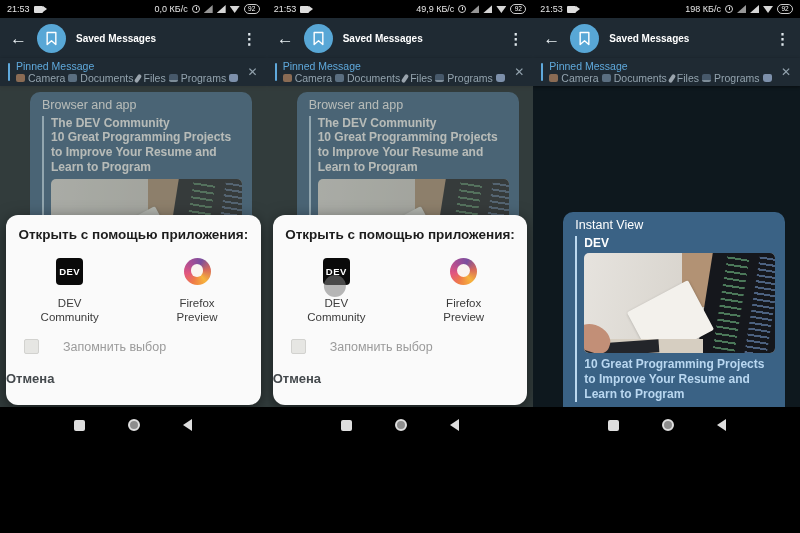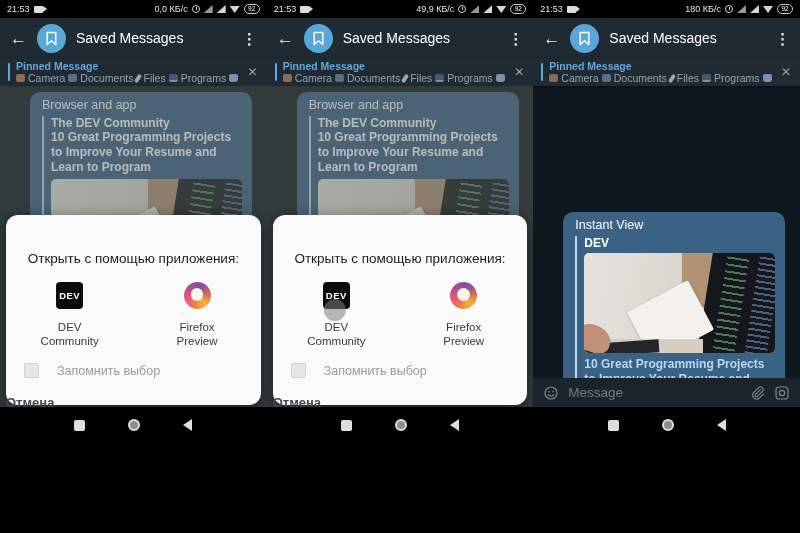--- a/index.html
+++ b/index.html
@@ -16,28 +16,28 @@
   .ic-alarm:after{content:"";position:absolute;left:3px;top:1px;width:1px;height:3px;background:#d5d5d5}
   .ic-sig{width:9px;height:8px;background:#d5d5d5;clip-path:polygon(0 100%,100% 0,100% 100%);display:inline-block}
   .ic-sig.dim{opacity:.7}
   .ic-wifi{width:10px;height:8px;background:#d5d5d5;clip-path:polygon(50% 100%,0 12%,100% 12%);display:inline-block}
   .ic-batt{min-width:16px;height:10px;border:1px solid #cfcfcf;border-radius:5px;color:#fff;font-size:6.5px;line-height:8px;text-align:center;padding:0 2px}
 
   
   .ab{height:40px;background:#1f2a33;display:flex;align-items:center;padding:0 10px;gap:10px;flex:0 0 auto}
   .back{color:#e9eff3;font-size:17px;line-height:1}
   .avatar{width:29px;height:29px;border-radius:50%;background:#58a7d6;display:flex;align-items:center;justify-content:center;flex:0 0 auto}
-  .ab-title{color:#fff;font-size:14px;font-weight:normal;flex:1;white-space:nowrap;overflow:hidden}
+  .ab-title{color:#fff;font-size:10px;font-weight:bold;flex:1;white-space:nowrap;overflow:hidden}
   .kebab{color:#dfe7ec;font-size:15px;font-weight:bold;line-height:1}
 
   
   .pin{height:28px;background:#1f2a33;display:flex;align-items:center;padding:0 9px 0 8px;gap:6px;box-shadow:0 1px 3px rgba(0,0,0,.45);position:relative;z-index:2;flex:0 0 auto}
   .pin-bar{width:2px;height:18px;background:#5fa9dc;border-radius:1px;flex:0 0 auto}
   .pin-texts{flex:1;overflow:hidden;white-space:nowrap}
-  .pin-t1{color:#5fa9dc;font-size:10.5px;font-weight:bold;line-height:12px}
+  .pin-t1{color:#5fa9dc;font-size:10.5px;font-weight:normal;line-height:12px}
   .pin-t2{color:#93a3ae;font-size:10.5px;line-height:13px;display:flex;align-items:center;gap:3px}
   .pi{display:inline-block;width:9px;height:8px;border-radius:2px;flex:0 0 auto}
   .pi-cam{background:#8a6b54}.pi-doc{background:#5a6e80}.pi-clip{background:#9aa4ad;width:4px;height:9px;border-radius:2px;transform:rotate(35deg)}
   .pi-prog{background:#46586a;border-bottom:2px solid #7d8c98}.pi-trash{background:#7d90ab;border-radius:2px 2px 3px 3px}
   .pin-x{color:#93a3ae;font-size:12px;line-height:1}
 
   
   .chat{flex:1 1 auto;position:relative;overflow:hidden;background:#0e181e}
   .bub{position:absolute;left:30px;width:222px;background:#3a6285;border-radius:10px;padding:6px 10px 5px 12px;color:#fff;box-shadow:0 1px 1px rgba(0,0,0,.3)}
   .msg-text{font-size:12.5px;line-height:15px;color:#fff}
@@ -56,29 +56,29 @@
   .ph-kb{position:absolute;left:-3%;bottom:-2%;width:42%;height:13%;background:#23252a;transform:rotate(-4deg)}
   .ph-hand{position:absolute;left:-5%;bottom:1%;width:19%;height:27%;background:#c28f77;border-radius:50% 60% 40% 50%;transform:rotate(18deg)}
   .meta{font-size:10px;line-height:12px;color:#a6c4dd;text-align:right;margin-top:3px;display:flex;justify-content:flex-end;gap:3px;align-items:center}
   .checks{color:#9bd6f2;letter-spacing:-2.5px;font-size:10px}
   .pill{position:absolute;top:6px;left:50%;transform:translateX(-50%);background:rgba(25,32,38,.55);color:#fff;font-size:11px;font-weight:bold;padding:2px 11px;border-radius:11px;white-space:nowrap}
   .ivbtn{margin-top:5px;border:1.5px solid #8db7da;border-radius:8px;height:22px;display:flex;align-items:center;justify-content:center;gap:5px;color:#cbe4f8;font-size:11px;font-weight:bold;letter-spacing:.3px}
 
   
   .scrim{position:absolute;inset:0;background:rgba(95,105,98,.45);z-index:3}
   .sheet{position:absolute;left:6px;right:6px;bottom:2px;height:190px;background:#fafafa;border-radius:12px;z-index:4;box-shadow:0 4px 16px rgba(0,0,0,.5)}
-  .sh-title{margin-top:36px;text-align:center;color:#1d1d1d;font-size:13.5px;font-weight:normal}
+  .sh-title{margin-top:12px;text-align:center;color:#1d1d1d;font-size:13.5px;font-weight:bold}
   .apps{display:flex;margin-top:16px}
   .app{flex:1;display:flex;flex-direction:column;align-items:center;position:relative}
   .dev-ic{width:27px;height:27px;background:#0a0a0a;border-radius:4px;color:#fff;font-size:9.5px;font-weight:bold;display:flex;align-items:center;justify-content:center;letter-spacing:.5px}
   .ff-ic{width:27px;height:27px;border-radius:50%;background:conic-gradient(from 140deg,#f6b33c,#ef7d45,#e2567f,#a94d94,#7a4f9e,#d86a5a,#f6b33c);position:relative}
   .ff-ic:after{content:"";position:absolute;left:26%;top:22%;width:48%;height:48%;border-radius:50%;background:#faf4ef}
   .app-label{margin-top:11px;font-size:11.5px;line-height:14px;color:#3c3c3c;text-align:center}
   .ripple{position:absolute;width:22px;height:22px;border-radius:50%;background:rgba(125,125,125,.55);top:17px;left:50%;transform:translateX(-55%);z-index:2}
-  .remember{display:flex;align-items:flex-end;gap:18px;margin:15px 0 8px 18px}
+  .remember{display:flex;align-items:flex-end;gap:24px;margin:15px 0 8px 18px}
   .cb{width:15px;height:15px;border-radius:2px;background:#e6e6e3;border:1px solid #d2d2cf}
   .remember-label{color:#9b9b9b;font-size:12.5px}
   .cancel{text-align:left;margin-top:17px;color:#44494d;font-size:13px;font-weight:bold}
 
   
   .composer{position:absolute;left:0;right:0;bottom:0;height:29px;background:#1b242c;display:flex;align-items:center;padding:0 10px;gap:9px;z-index:2}
   .msg-ph{color:#6e7d89;font-size:13.5px;flex:1}
   .nav{height:36px;background:#000;display:flex;align-items:center;justify-content:center;gap:43px;flex:0 0 auto}
   .nv-sq{width:11px;height:11px;background:#dedede;border-radius:2px}
   .nv-ci{width:12px;height:12px;border:2.5px solid #dedede;border-radius:50%;background:#8d8d8d}
@@ -301,21 +301,21 @@
   </div>
 </div>
 
 <div class="panel">
   <div class="sb">
     <div class="sb-l">
       <span>21:53</span>
       <span class="ic-cam"></span>
     </div>
     <div class="sb-r">
-      <span>180 КБ/с</span>
+      <span>198 КБ/с</span>
       <span class="ic-alarm"></span>
       <span class="ic-sig dim"></span>
       <span class="ic-sig"></span>
       <span class="ic-wifi"></span>
       <span class="ic-batt">92</span>
     </div>
   </div>
   <div class="ab">
     <span class="back">←</span>
     <span class="avatar">
@@ -365,35 +365,19 @@
       </div>
       <div class="ivbtn">
         <span>⚡</span>
         <span>INSTANT VIEW</span>
       </div>
       <div class="meta">
           <span>edited 21:51</span>
           <span class="checks">✓✓</span>
         </div>
     </div>
-    <div class="composer">
-      <svg width="16" height="16" viewBox="0 0 24 24">
-          <circle cx="12" cy="12" r="9" fill="none" stroke="#7a8893" stroke-width="1.8"></circle>
-          <circle cx="9" cy="10" r="1.2" fill="#7a8893"></circle>
-          <circle cx="15" cy="10" r="1.2" fill="#7a8893"></circle>
-          <path d="M8 14.5c1 1.5 2.5 2.3 4 2.3s3-.8 4-2.3" fill="none" stroke="#7a8893" stroke-width="1.8" stroke-linecap="round"></path>
-        </svg>
-      <span class="msg-ph">Message</span>
-      <svg width="15" height="16" viewBox="0 0 24 24">
-          <path d="M16.5 6.5l-7.8 7.8a2.2 2.2 0 003.1 3.1l8-8a4.3 4.3 0 00-6.1-6.1l-8 8a6.4 6.4 0 009 9l7-7" fill="none" stroke="#7a8893" stroke-width="1.8" stroke-linecap="round"></path>
-        </svg>
-      <svg width="16" height="16" viewBox="0 0 24 24">
-          <rect x="3" y="3" width="18" height="18" rx="5" fill="none" stroke="#7a8893" stroke-width="1.8"></rect>
-          <circle cx="12" cy="12" r="4" fill="none" stroke="#7a8893" stroke-width="1.8"></circle>
-        </svg>
-    </div>
   </div>
   <div class="nav">
     <span class="nv-sq"></span>
     <span class="nv-ci"></span>
     <span class="nv-tr"></span>
   </div>
 </div>
 
 </body></html>

